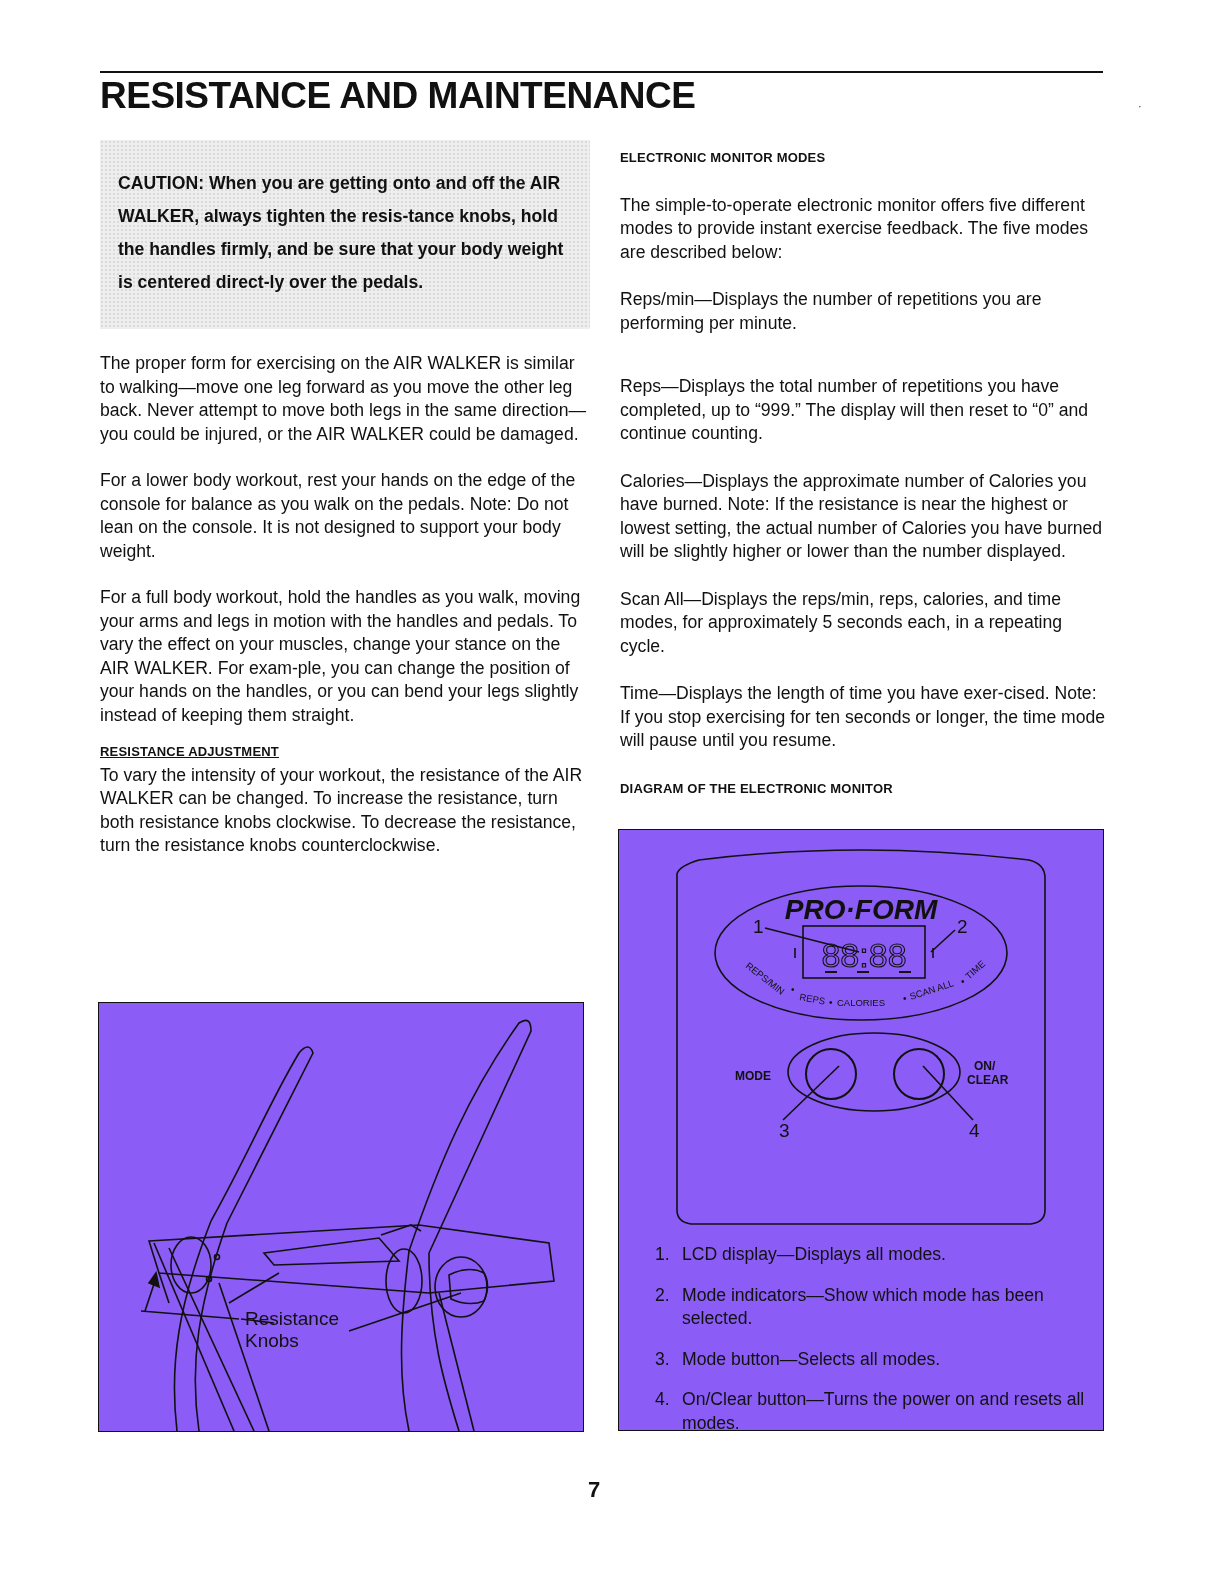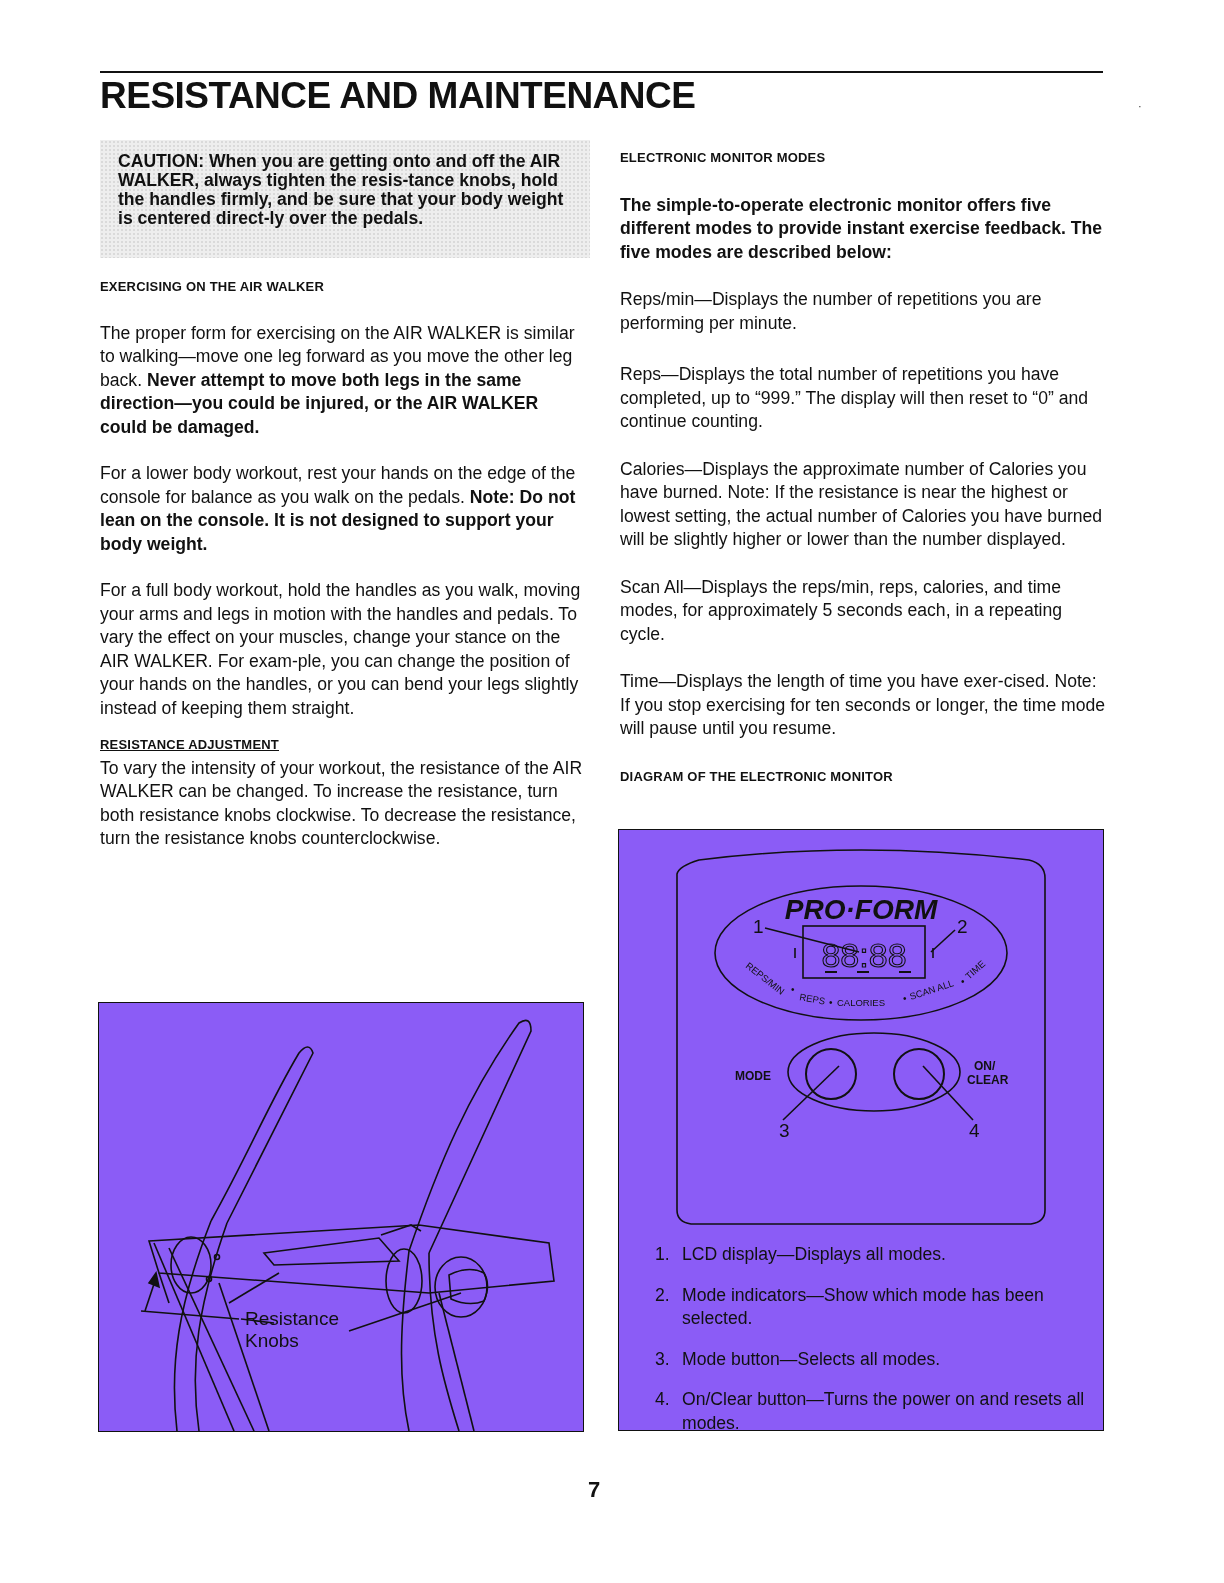--- a/index.html
+++ b/index.html
@@ -7,26 +7,26 @@
          font-family:"Liberation Sans", "DejaVu Sans", sans-serif; color:#111; }
   .rule-top { position:absolute; left:100px; top:71px; width:1003px; height:2px; background:#111; }
   .page-title { position:absolute; left:100px; top:74px; font-size:37px; font-weight:bold;
                 letter-spacing:-0.5px; margin:0; line-height:44px; }
   .stray-mark { position:absolute; left:1138px; top:100px; font-size:11px; color:#333; }
 
   .col { position:absolute; font-size:17.6px; line-height:23.5px; }
   .col-left { left:100px; top:140px; width:490px; }
   .col-right { left:620px; top:146px; width:490px; }
 
-  .caution { background:#eeeeee; padding:12px 20px 30px 18px;
+  .caution { background:#eeeeee; padding:27px 20px 30px 18px;
              background-image: radial-gradient(#cfcfcf 0.6px, transparent 0.9px);
-             background-size:4px 4px; font-weight:bold; line-height:19px; }
+             background-size:4px 4px; font-weight:bold; line-height:33px; }
   .heading { font-weight:bold; margin:0; font-size:13px; letter-spacing:0.2px; }
   p { margin:0; }
-  .b { font-weight:bold; }
+  .b { font-weight:normal; }
 
   .fig-box { position:absolute; border:1.5px solid #111; background:#8b5cf6; }
   .fig-walker { left:98px; top:1002px; width:484px; height:428px; }
   .fig-monitor { left:618px; top:829px; width:484px; height:600px; }
 
   .legend-list { position:absolute; left:655px; top:1243px; width:440px; list-style:none; margin:0; padding:0;
                  font-size:17.6px; line-height:23.5px; }
   .legend-list li { display:flex; margin-bottom:17px; }
   .legend-list .num { width:27px; flex:none; }
 
@@ -36,21 +36,20 @@
 </head>
 <body>
 
 <div class="rule-top"></div>
 <h1 class="page-title">RESISTANCE AND MAINTENANCE</h1>
 <span class="stray-mark">·</span>
 
 <div class="col col-left">
   <div class="caution">CAUTION: When you are getting onto and off the AIR WALKER, always tighten the resis-tance knobs, hold the handles firmly, and be sure that your body weight is centered direct-ly over the pedals.</div>
 
-  <h2 class="heading" style="margin-top:17px;">EXERCISING ON THE AIR WALKER</h2>
 
   <p style="margin-top:23px;"><span>The proper form for exercising on the AIR WALKER is similar to walking—move one leg forward as you move the other leg back. </span><span class="b">Never attempt to move both legs in the same direction—you could be injured, or the AIR WALKER could be damaged.</span></p>
 
   <p style="margin-top:23px;"><span>For a lower body workout, rest your hands on the edge of the console for balance as you walk on the pedals. </span><span class="b">Note: Do not lean on the console. It is not designed to support your body weight.</span></p>
 
   <p style="margin-top:23px;">For a full body workout, hold the handles as you walk, moving your arms and legs in motion with the handles and pedals. To vary the effect on your muscles, change your stance on the AIR WALKER. For exam-ple, you can change the position of your hands on the handles, or you can bend your legs slightly instead of keeping them straight.</p>
 
   <h2 class="heading" style="margin-top:13px;text-decoration:underline;">RESISTANCE ADJUSTMENT</h2>
 
   <p style="">To vary the intensity of your workout, the resistance of the AIR WALKER can be changed. To increase the resistance, turn both resistance knobs clockwise. To decrease the resistance, turn the resistance knobs counterclockwise.</p>
@@ -94,21 +93,21 @@
     <path d="M250 328 L362 290"></path>
     <text x="146" y="322" font-size="19" fill="#111" stroke="none">Resistance</text>
     <text x="146" y="344" font-size="19" fill="#111" stroke="none">Knobs</text>
   </svg>
 </div>
 
 <div class="col col-right">
   <h2 class="heading">ELECTRONIC MONITOR MODES</h2>
   <p class="b" style="margin-top:24px;">The simple-to-operate electronic monitor offers five different modes to provide instant exercise feedback. The five modes are described below:</p>
   <p style="margin-top:24px;">Reps/min—Displays the number of repetitions you are performing per minute.</p>
-  <p style="margin-top:28px;">Reps—Displays the total number of repetitions you have completed, up to “999.” The display will then reset to “0” and continue counting.</p>
+  <p style="margin-top:40px;">Reps—Displays the total number of repetitions you have completed, up to “999.” The display will then reset to “0” and continue counting.</p>
   <p style="margin-top:24px;">Calories—Displays the approximate number of Calories you have burned. Note: If the resistance is near the highest or lowest setting, the actual number of Calories you have burned will be slightly higher or lower than the number displayed.</p>
   <p style="margin-top:24px;">Scan All—Displays the reps/min, reps, calories, and time modes, for approximately 5 seconds each, in a repeating cycle.</p>
   <p style="margin-top:24px;">Time—Displays the length of time you have exer-cised. Note: If you stop exercising for ten seconds or longer, the time mode will pause until you resume.</p>
   <h2 class="heading" style="margin-top:24px;">DIAGRAM OF THE ELECTRONIC MONITOR</h2>
 </div>
 
 <div class="fig-box fig-monitor">
   <svg width="484" height="410" viewBox="0 0 484 410" fill="none" stroke="#111" stroke-width="1.6">
 
     <path d="M58 44 Q60 36 80 30 Q240 10 410 30 Q426 34 426 48 L426 380 Q426 392 412 394 L72 394 Q58 392 58 380 Z"></path>

